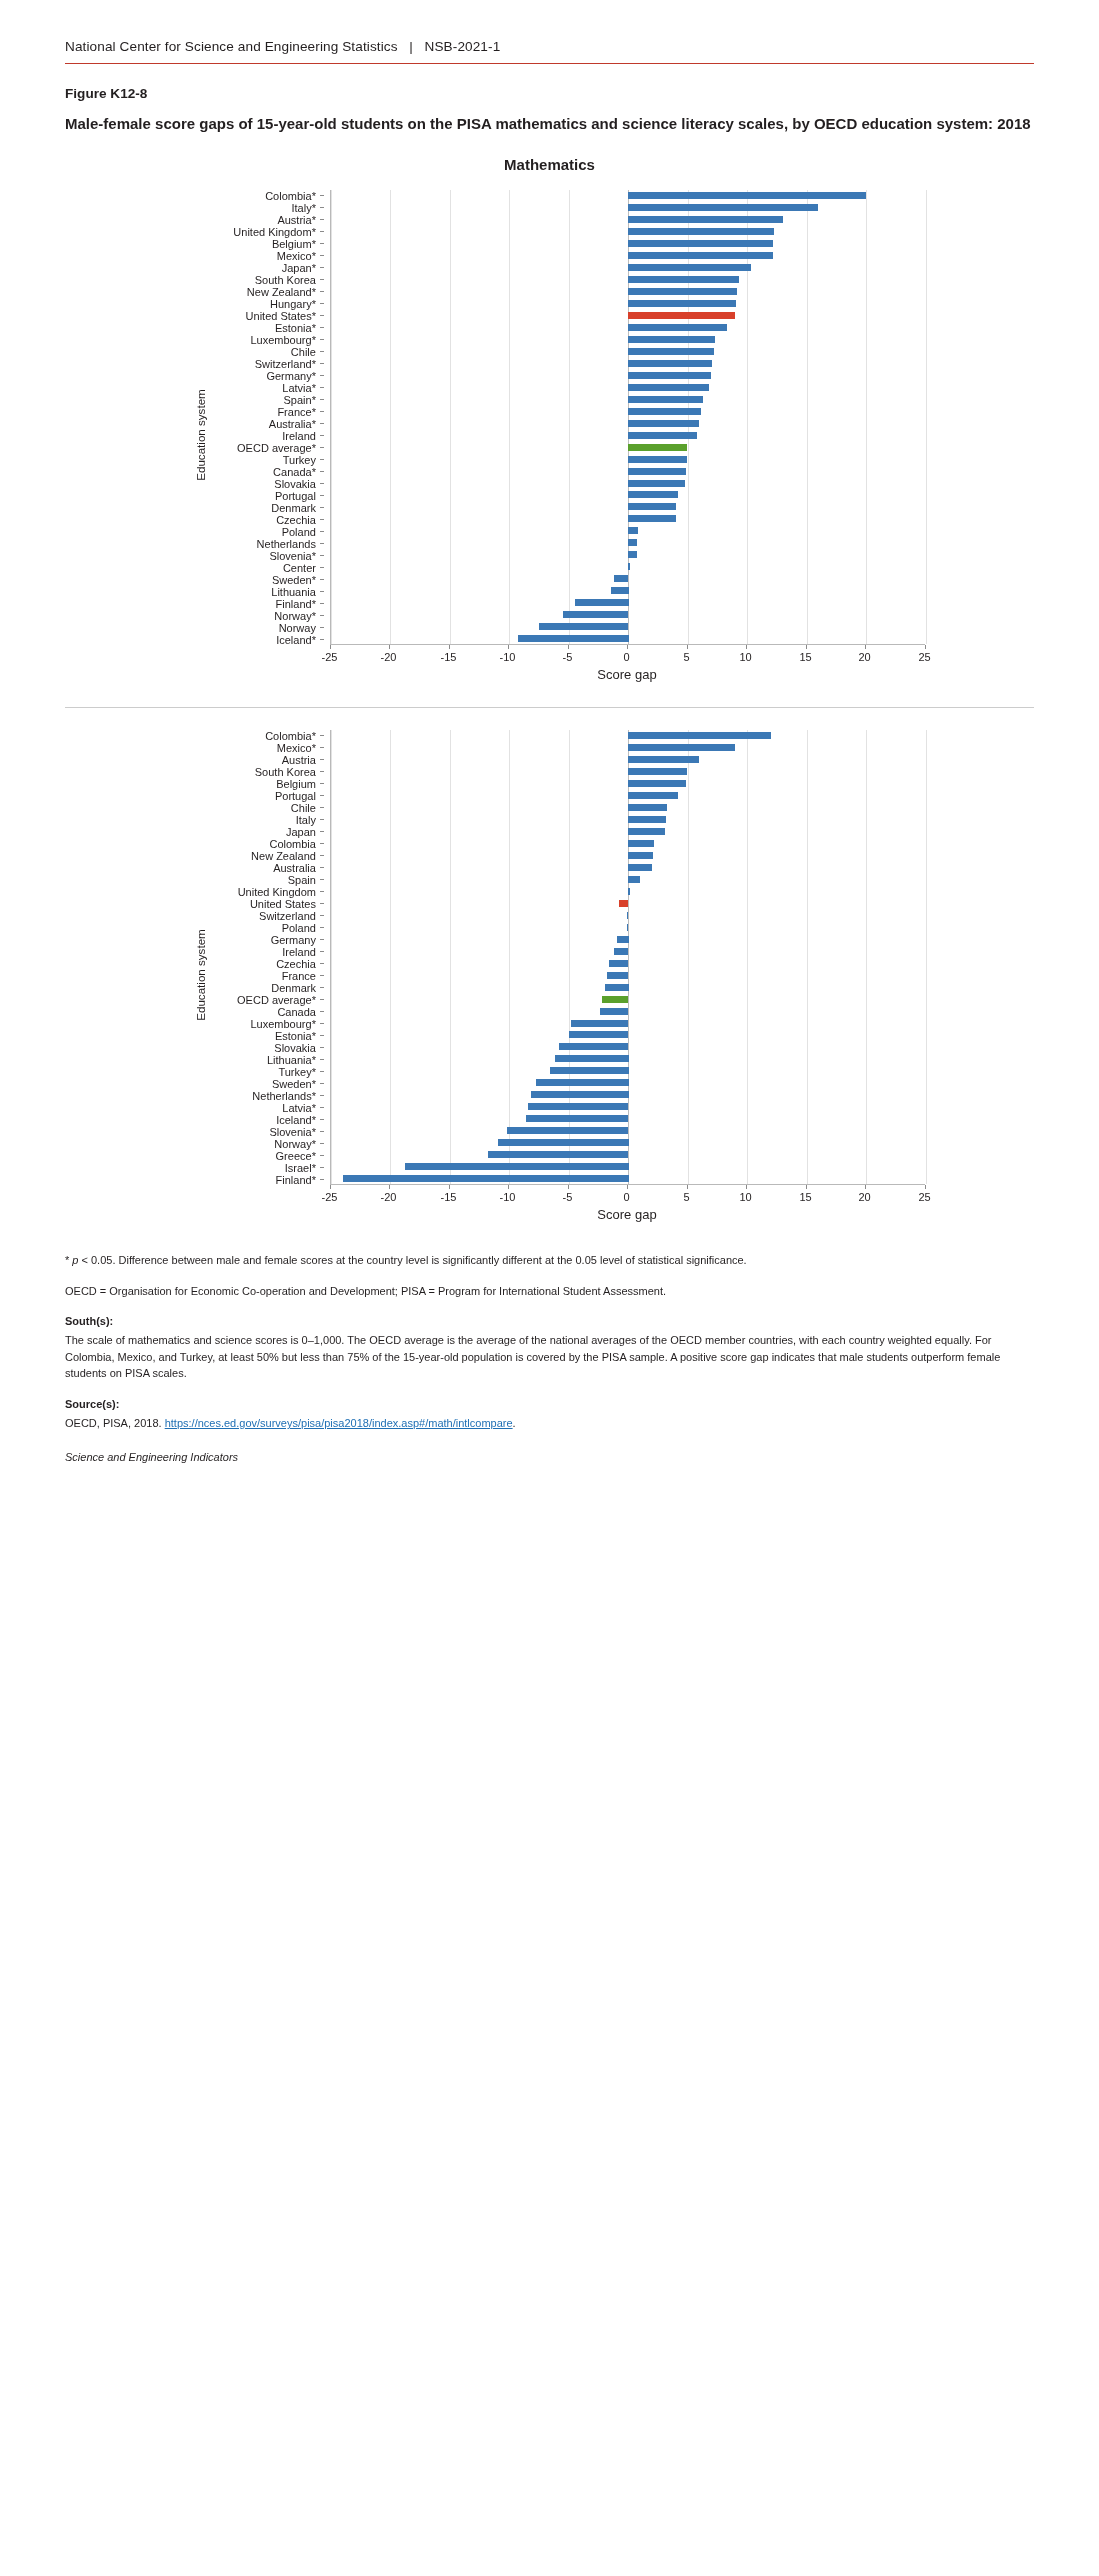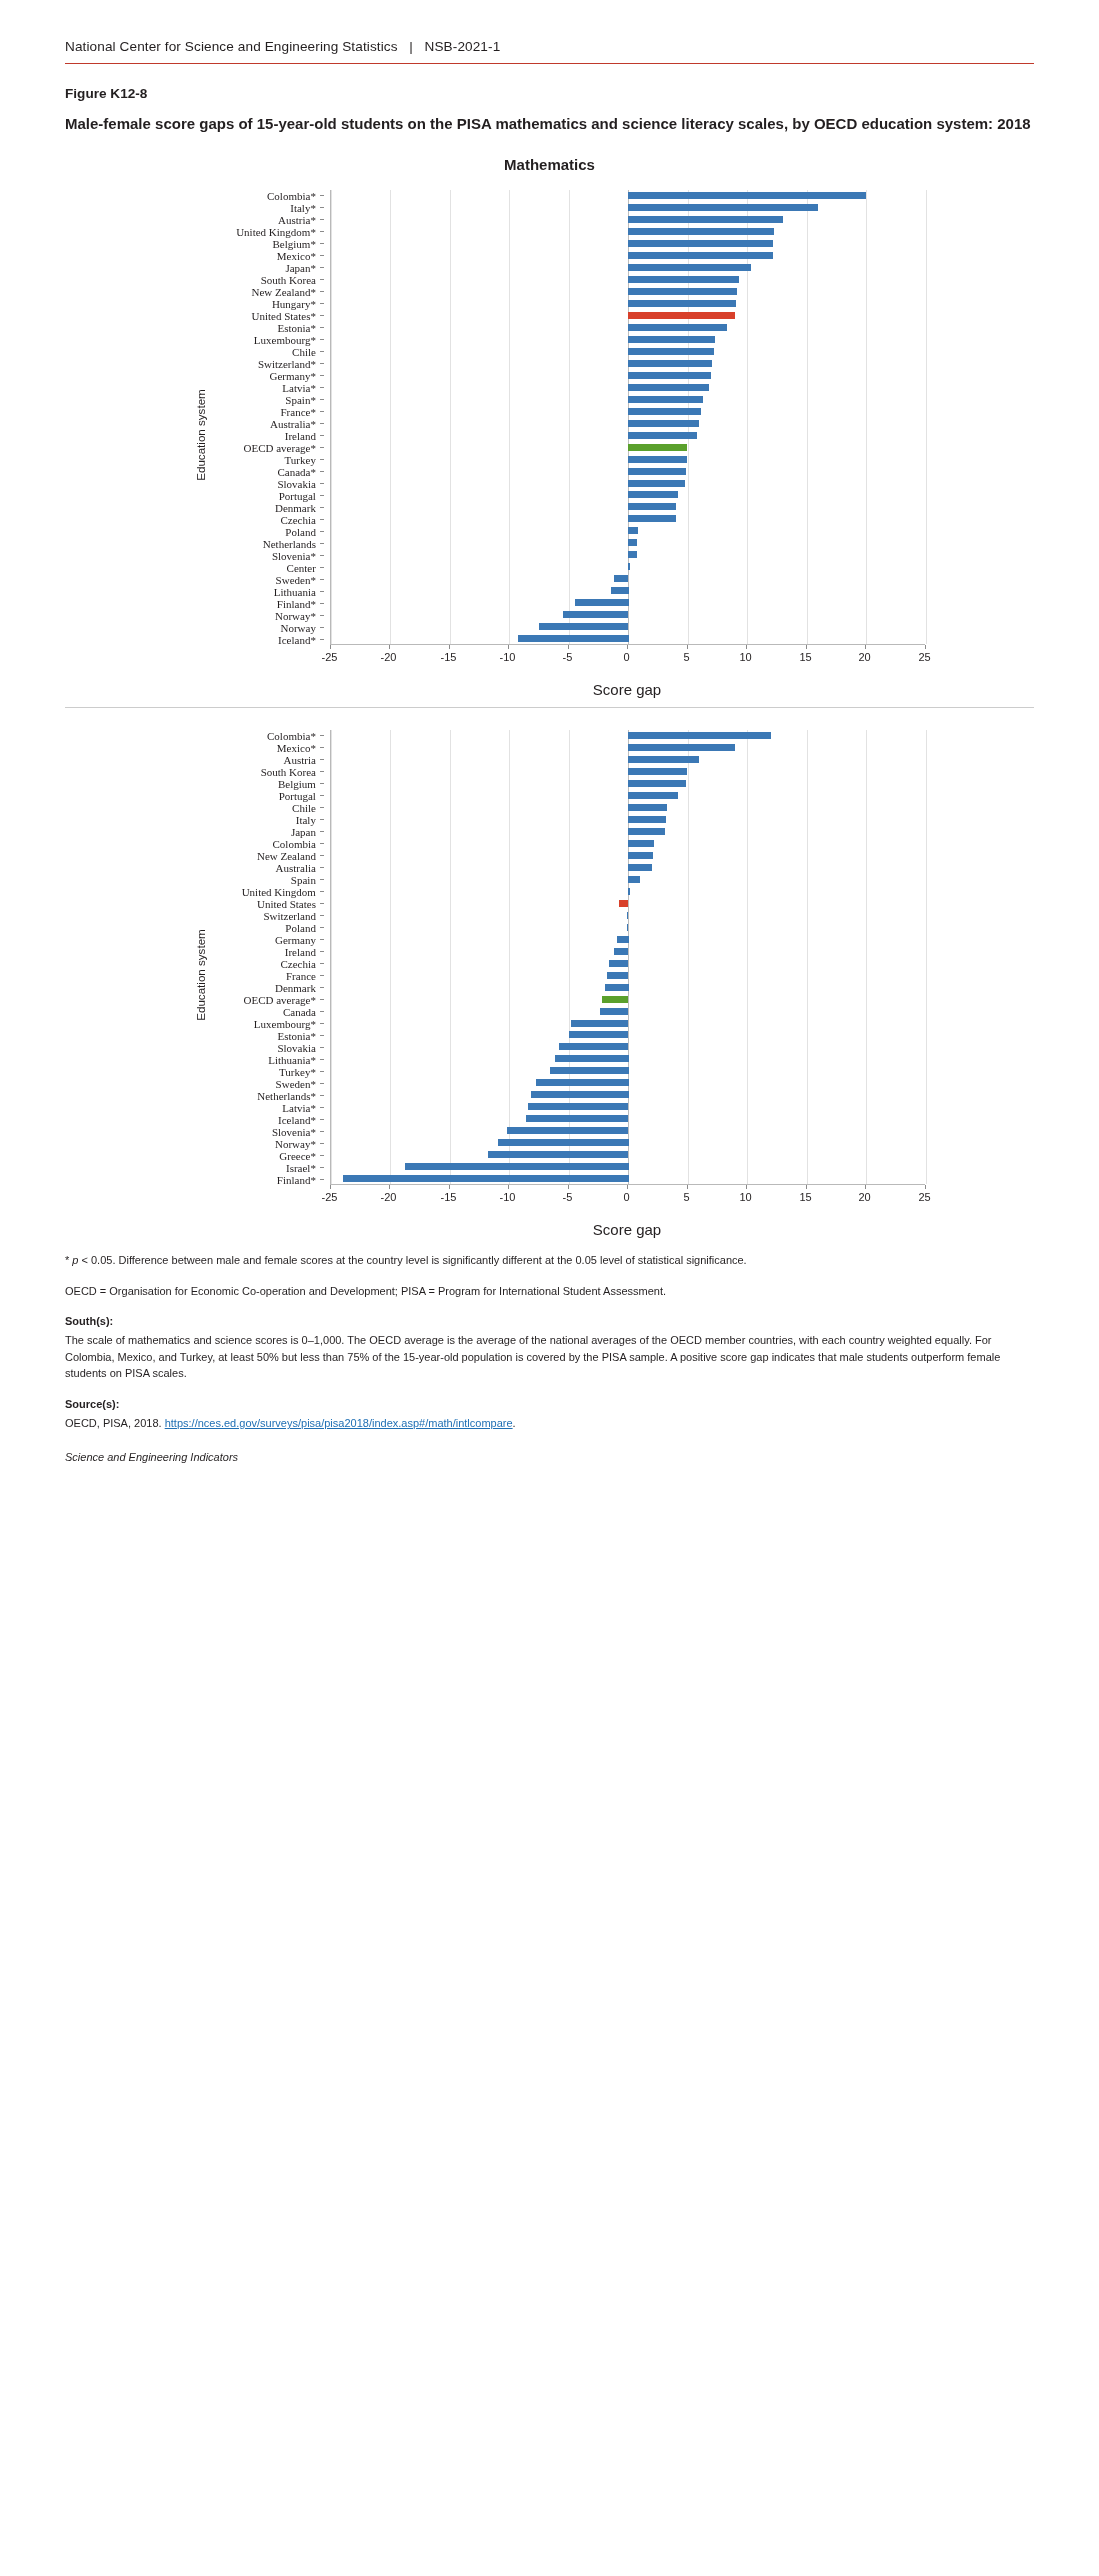--- a/index.html
+++ b/index.html
@@ -65,21 +65,20 @@
     font-size: 11.6px;
     white-space: nowrap;
     color: #231f20;
   }
   .cat-col {
     position: absolute;
     top: 0;
     text-align: right;
     font-size: 11px;
     color: #231f20;
-    font-family: Liberation Serif, serif;
   }
   .cat-row {
     display: flex;
     align-items: center;
     justify-content: flex-end;
     box-sizing: border-box;
     padding-right: 5.2px;
   }
   .tickmark {
     display: inline-block;
@@ -129,23 +128,22 @@
     top: 6.5px;
     font-size: 11px;
     text-align: center;
     transform: translateX(-50%);
     color: #231f20;
   }
   .xlabel {
     position: absolute;
     width: 100%;
     text-align: center;
-    font-size: 15px;
+    font-size: 13px;
     color: #231f20;
-    margin-top: 14px;
   }
   .divider {
     border: none;
     border-top: 0.6px solid #cccccc;
     margin: 26px 0 0 0;
   }
 
   
   .notes {
     margin-top: 31px;

